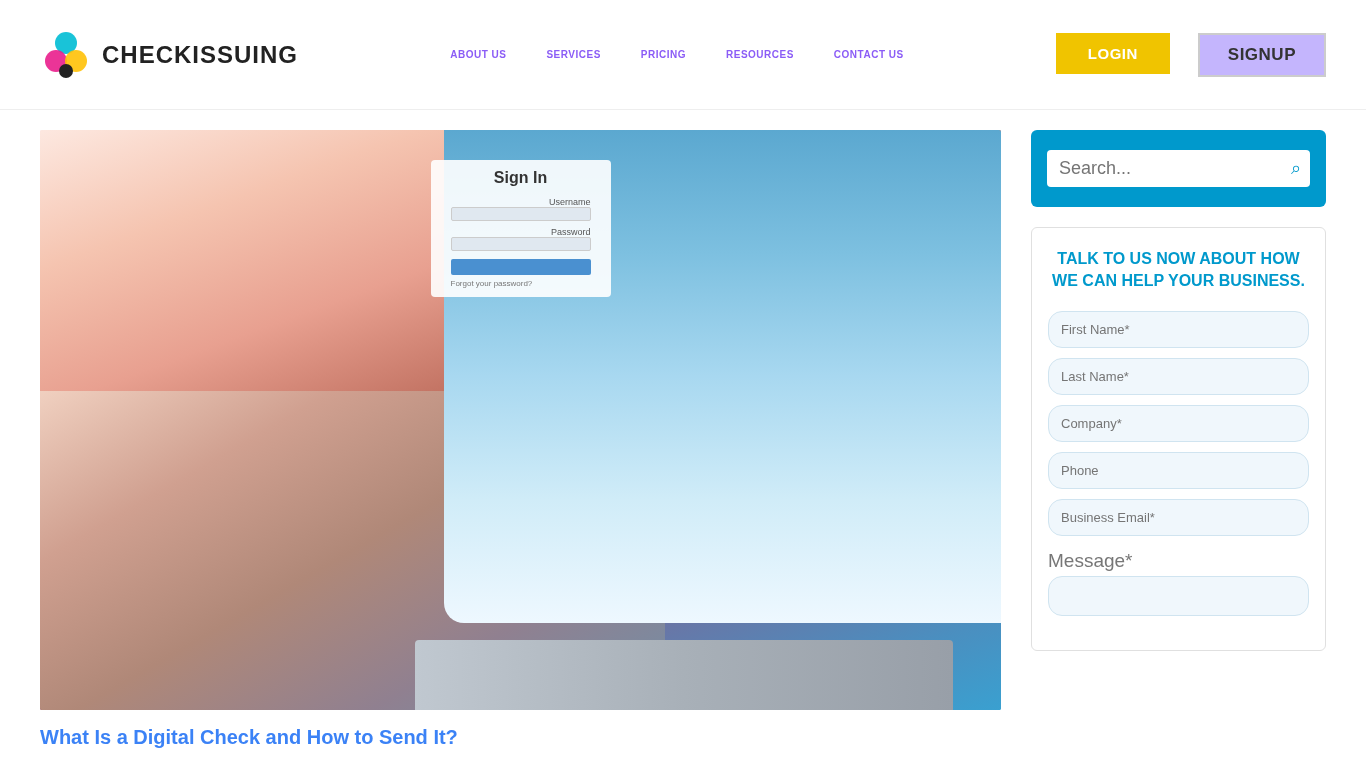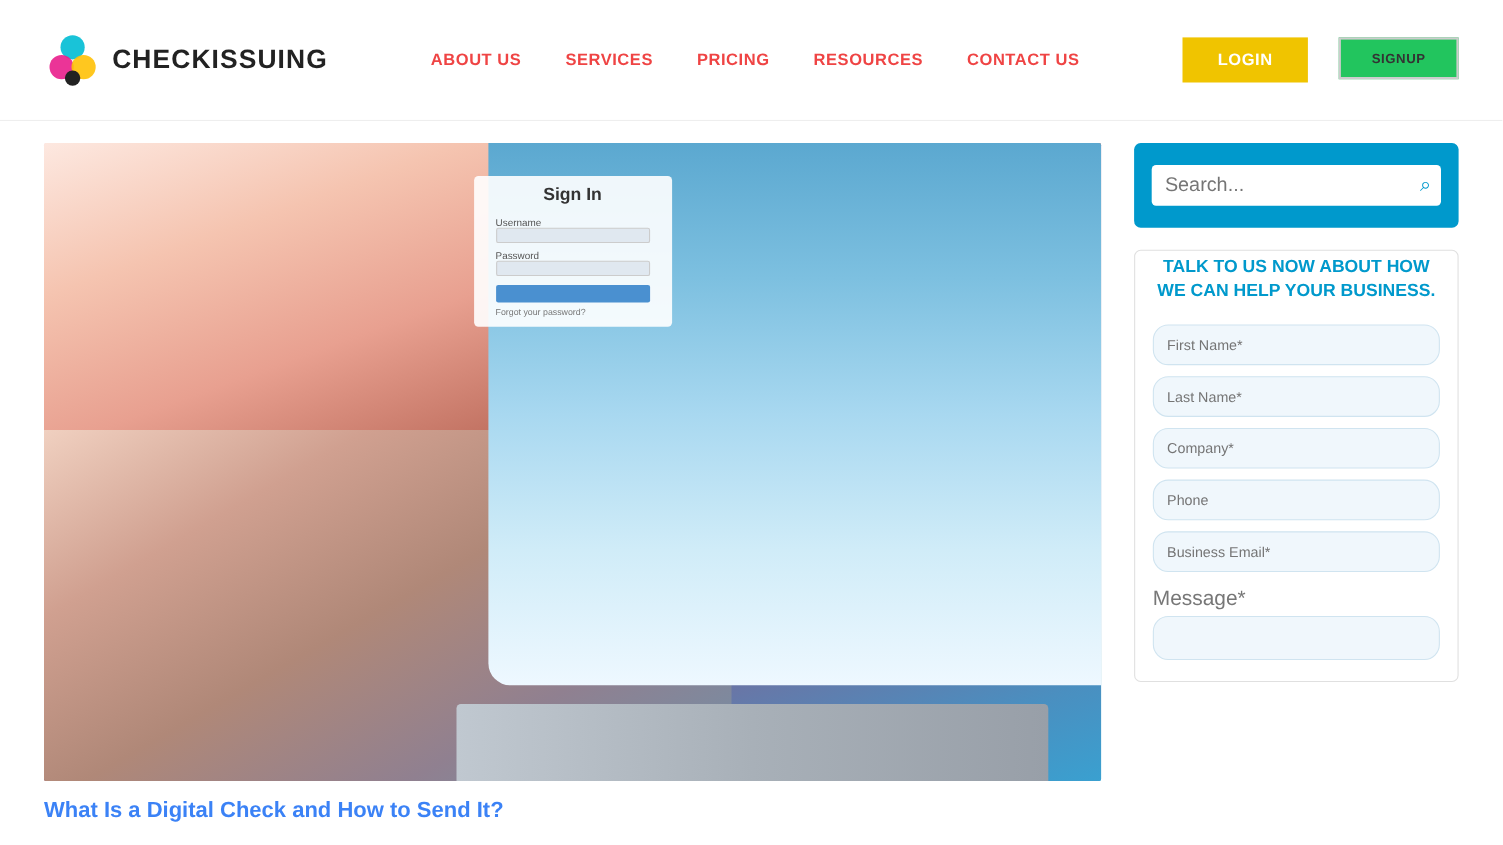--- a/index.html
+++ b/index.html
@@ -30,48 +30,48 @@
       font-weight: 700;
       color: #222;
       letter-spacing: 1px;
     }
     .nav {
       display: flex;
       gap: 40px;
       align-items: center;
     }
     .nav-item {
-      font-size: 15px;
+      font-size: 10px;
       font-weight: 600;
-      color: #ef4444;
+      color: #8b5cf6;
       cursor: pointer;
       text-decoration: none;
       letter-spacing: 0.5px;
     }
     .header-buttons {
       display: flex;
       gap: 28px;
       align-items: flex-start;
     }
     .btn-login {
       background: #f0c400;
       color: #fff;
       border: none;
       padding: 12px 32px;
       font-size: 15px;
       font-weight: 700;
       cursor: pointer;
       letter-spacing: 0.5px;
     }
     .btn-signup {
-      background: #22c55e;
+      background: #c4b5fd;
       color: #333;
       border: 2px solid #ccc;
       padding: 10px 28px;
-      font-size: 12px;
+      font-size: 17px;
       font-weight: 700;
       cursor: pointer;
       letter-spacing: 0.5px;
     }
 
     
     .main {
       display: flex;
       gap: 0;
       padding: 20px 40px;
@@ -110,20 +110,21 @@
       text-align: center;
       margin-bottom: 10px;
     }
     .signin-field {
       margin-bottom: 6px;
     }
     .signin-field label {
       font-size: 9px;
       color: #555;
       display: block;
+      text-align: right;
     }
     .signin-field-bar {
       height: 14px;
       background: #e0e8f0;
       border: 1px solid #ccc;
       border-radius: 2px;
     }
     .signin-btn-bar {
       height: 16px;
       background: #4a90d0;
@@ -170,21 +171,21 @@
       color: #0099cc;
       font-size: 18px;
       cursor: pointer;
     }
 
     
     .contact-form-box {
       background: #fff;
       border: 1px solid #e0e0e0;
       border-radius: 6px;
-      padding: 4px 16px;
+      padding: 20px 16px;
     }
     .form-title {
       color: #0099cc;
       font-size: 16px;
       font-weight: 700;
       text-align: center;
       margin-bottom: 18px;
       line-height: 1.4;
     }
     .form-field {

